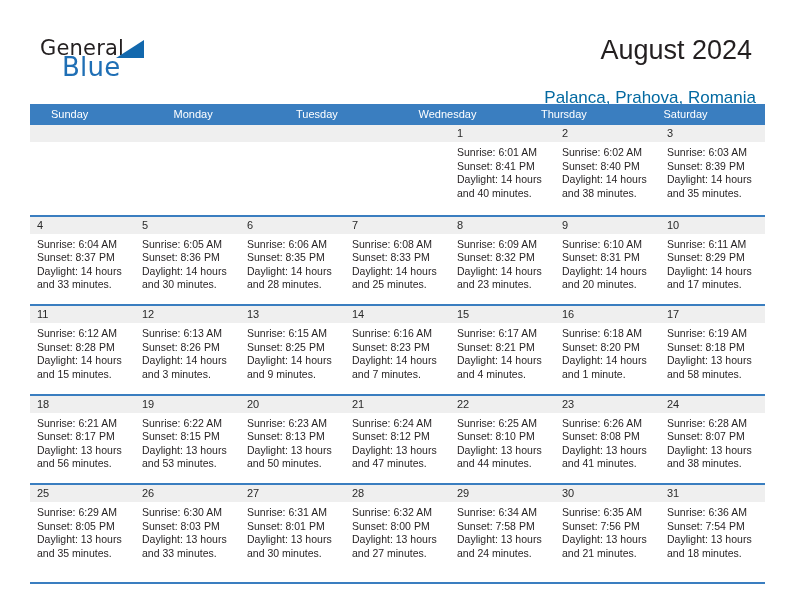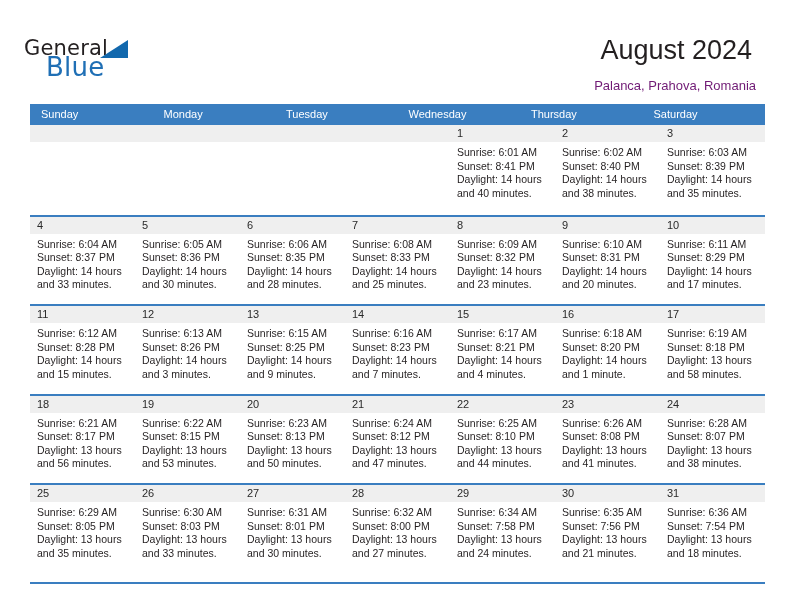--- a/index.html
+++ b/index.html
@@ -24,21 +24,21 @@
   
   .header {
     position: absolute;
     left: 0;
     top: 0;
     width: 792px;
     height: 104px;
   }
   .logo {
     position: absolute;
-    left: 24px;
+    left: 40px;
     top: 36px;
     width: 200px;
     height: 52px;
   }
   .logo-general {
     position: absolute;
     left: 0;
     top: 0;
     font-size: 21px;
     color: #231f20;
@@ -74,45 +74,45 @@
   }
   .cal-title {
     font-size: 27px;
     color: #231f20;
     line-height: 32px;
     white-space: nowrap;
     font-weight: normal;
     margin: 4px;
   }
   .cal-subtitle {
-    font-size: 13px;
-    color: #701a75;
+    font-size: 17px;
+    color: #0369a1;
     line-height: 20px;
-    margin-top: 10px;
+    margin-top: 22px;
     white-space: nowrap;
   }
 
   
   .calendar {
     position: absolute;
     left: 30px;
     top: 104px;
     width: 735px;
   }
   .weekday-row {
     display: flex;
     background: #3a7ec0;
     height: 21px;
   }
   .weekday {
     flex: 1 1 0;
     color: #ffffff;
     font-size: 11px;
     line-height: 21px;
-    padding-left: 11px;
+    padding-left: 21px;
     box-sizing: border-box;
     white-space: nowrap;
     overflow: hidden;
   }
 
   .week-row {
     display: flex;
     border-top: 2px solid #3a7ec0;
     height: 89.5px;
     box-sizing: border-box;

